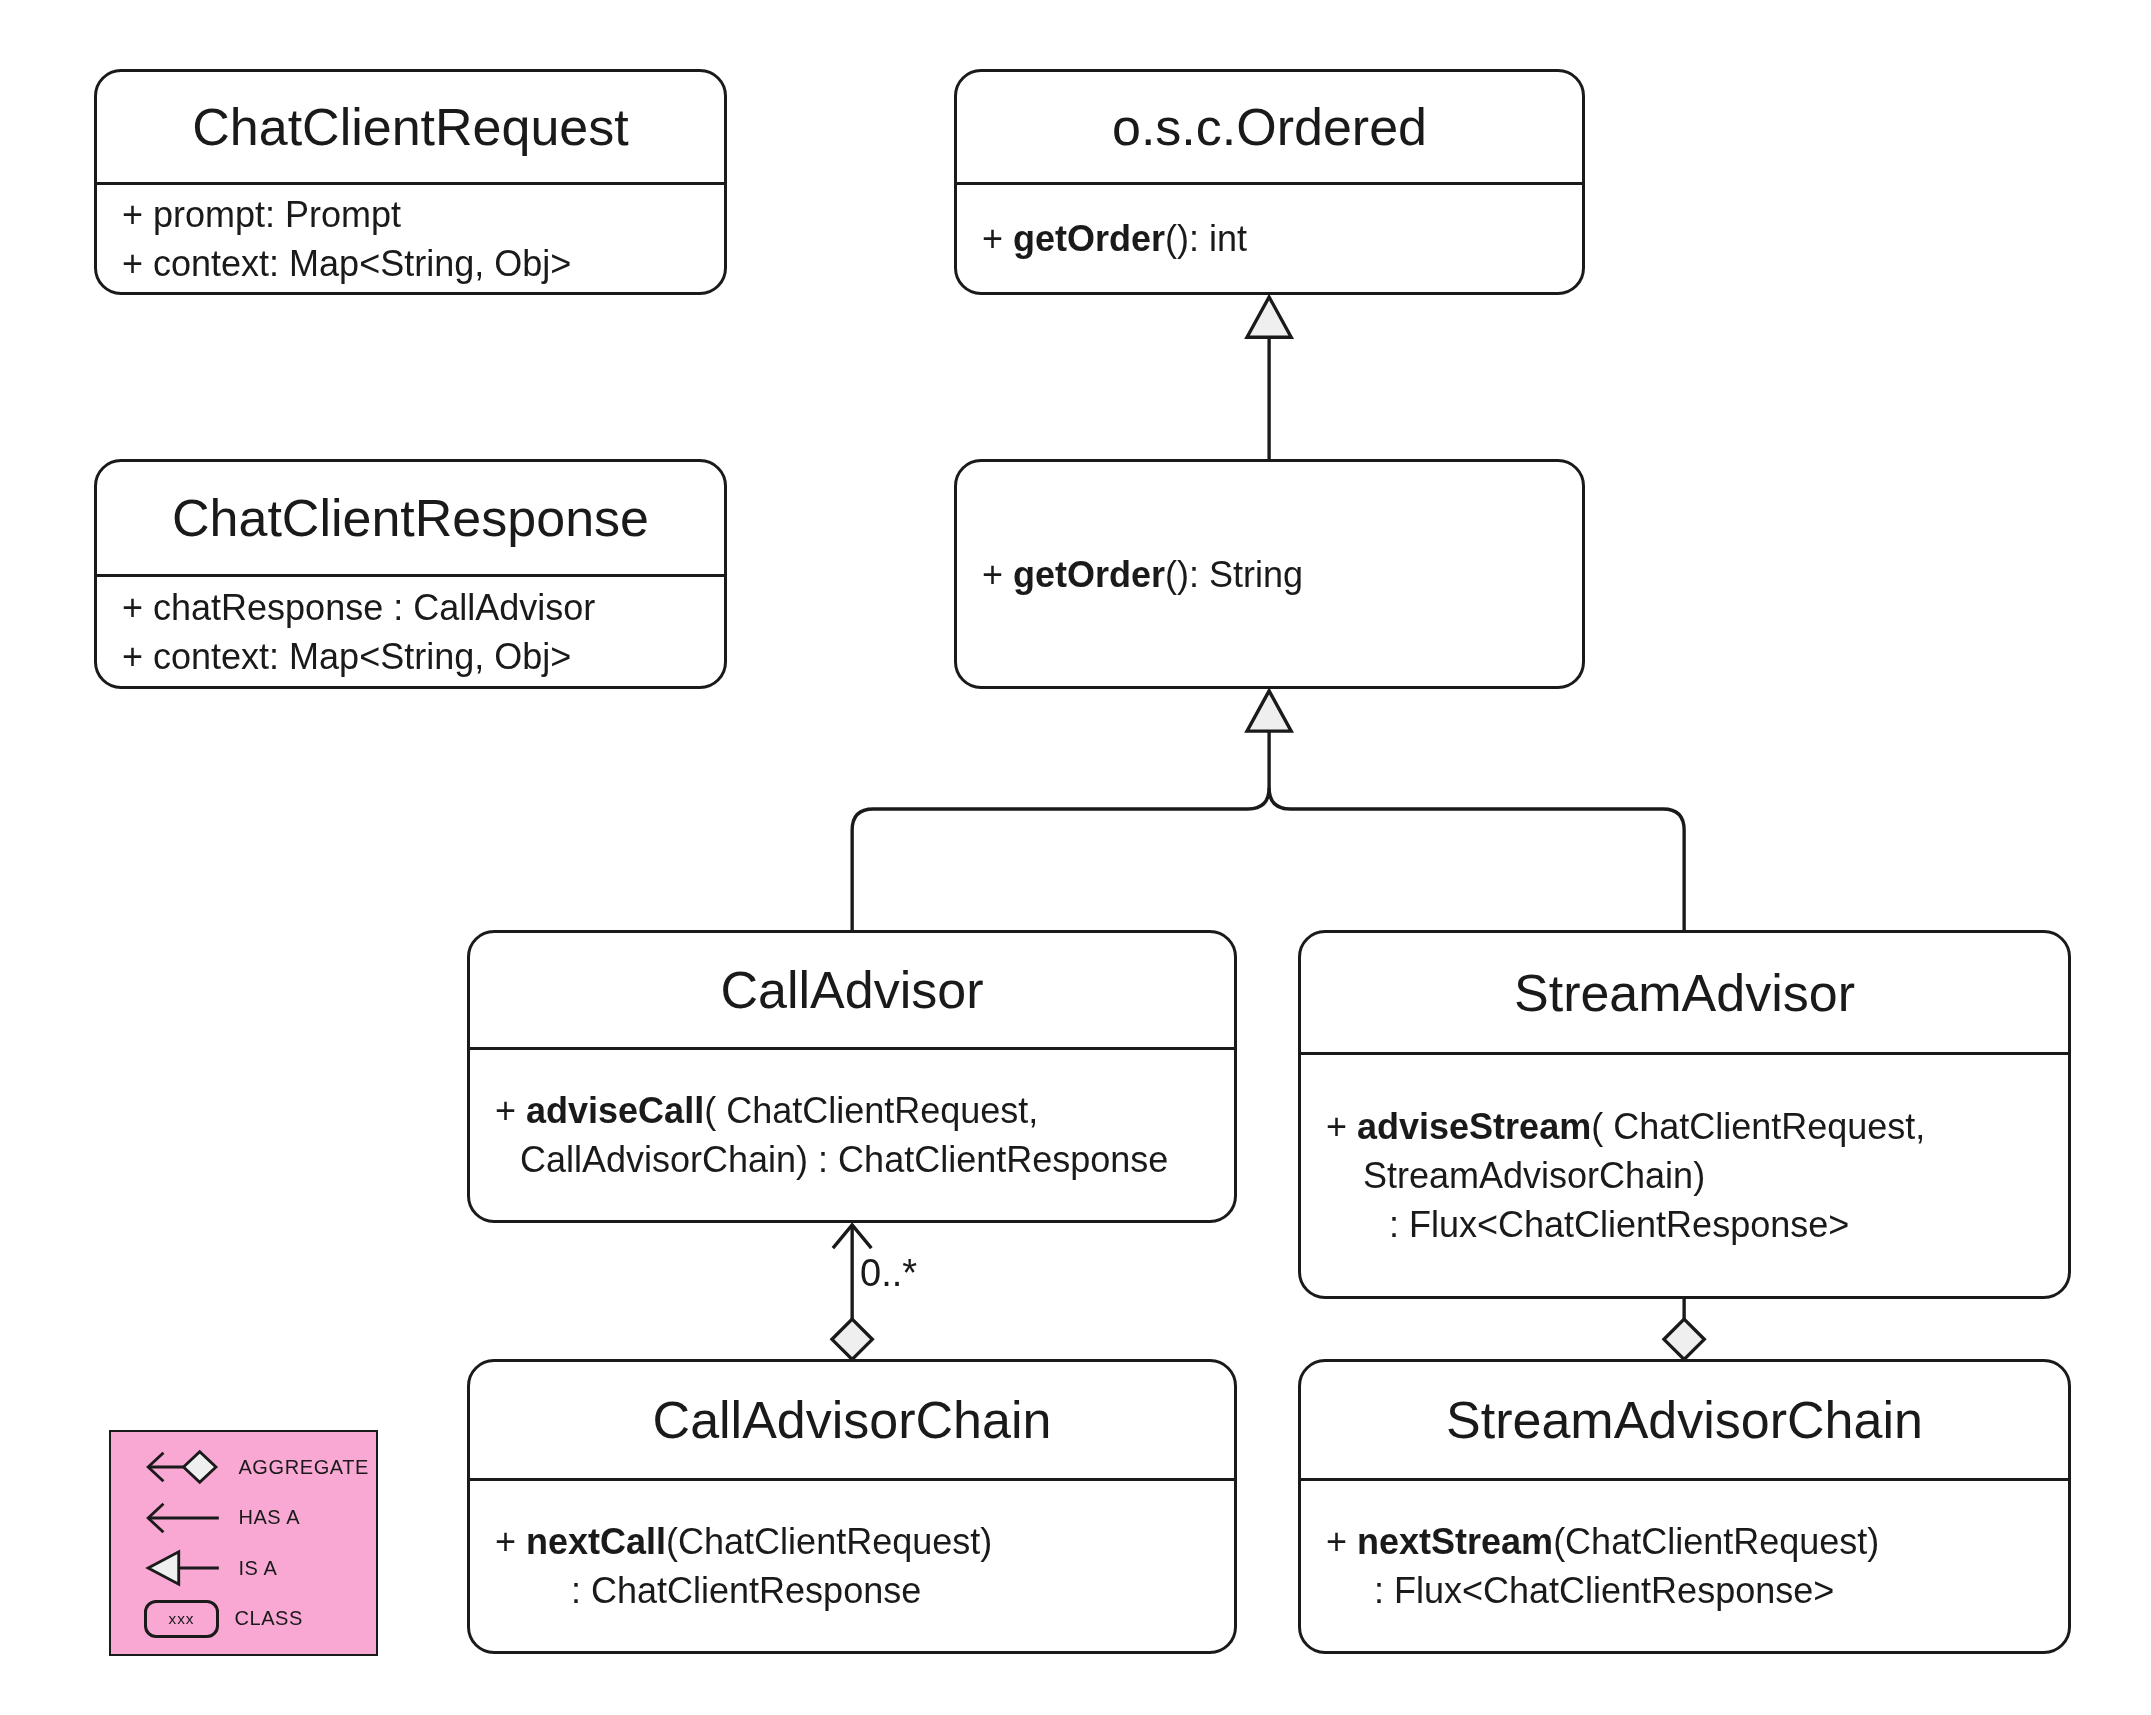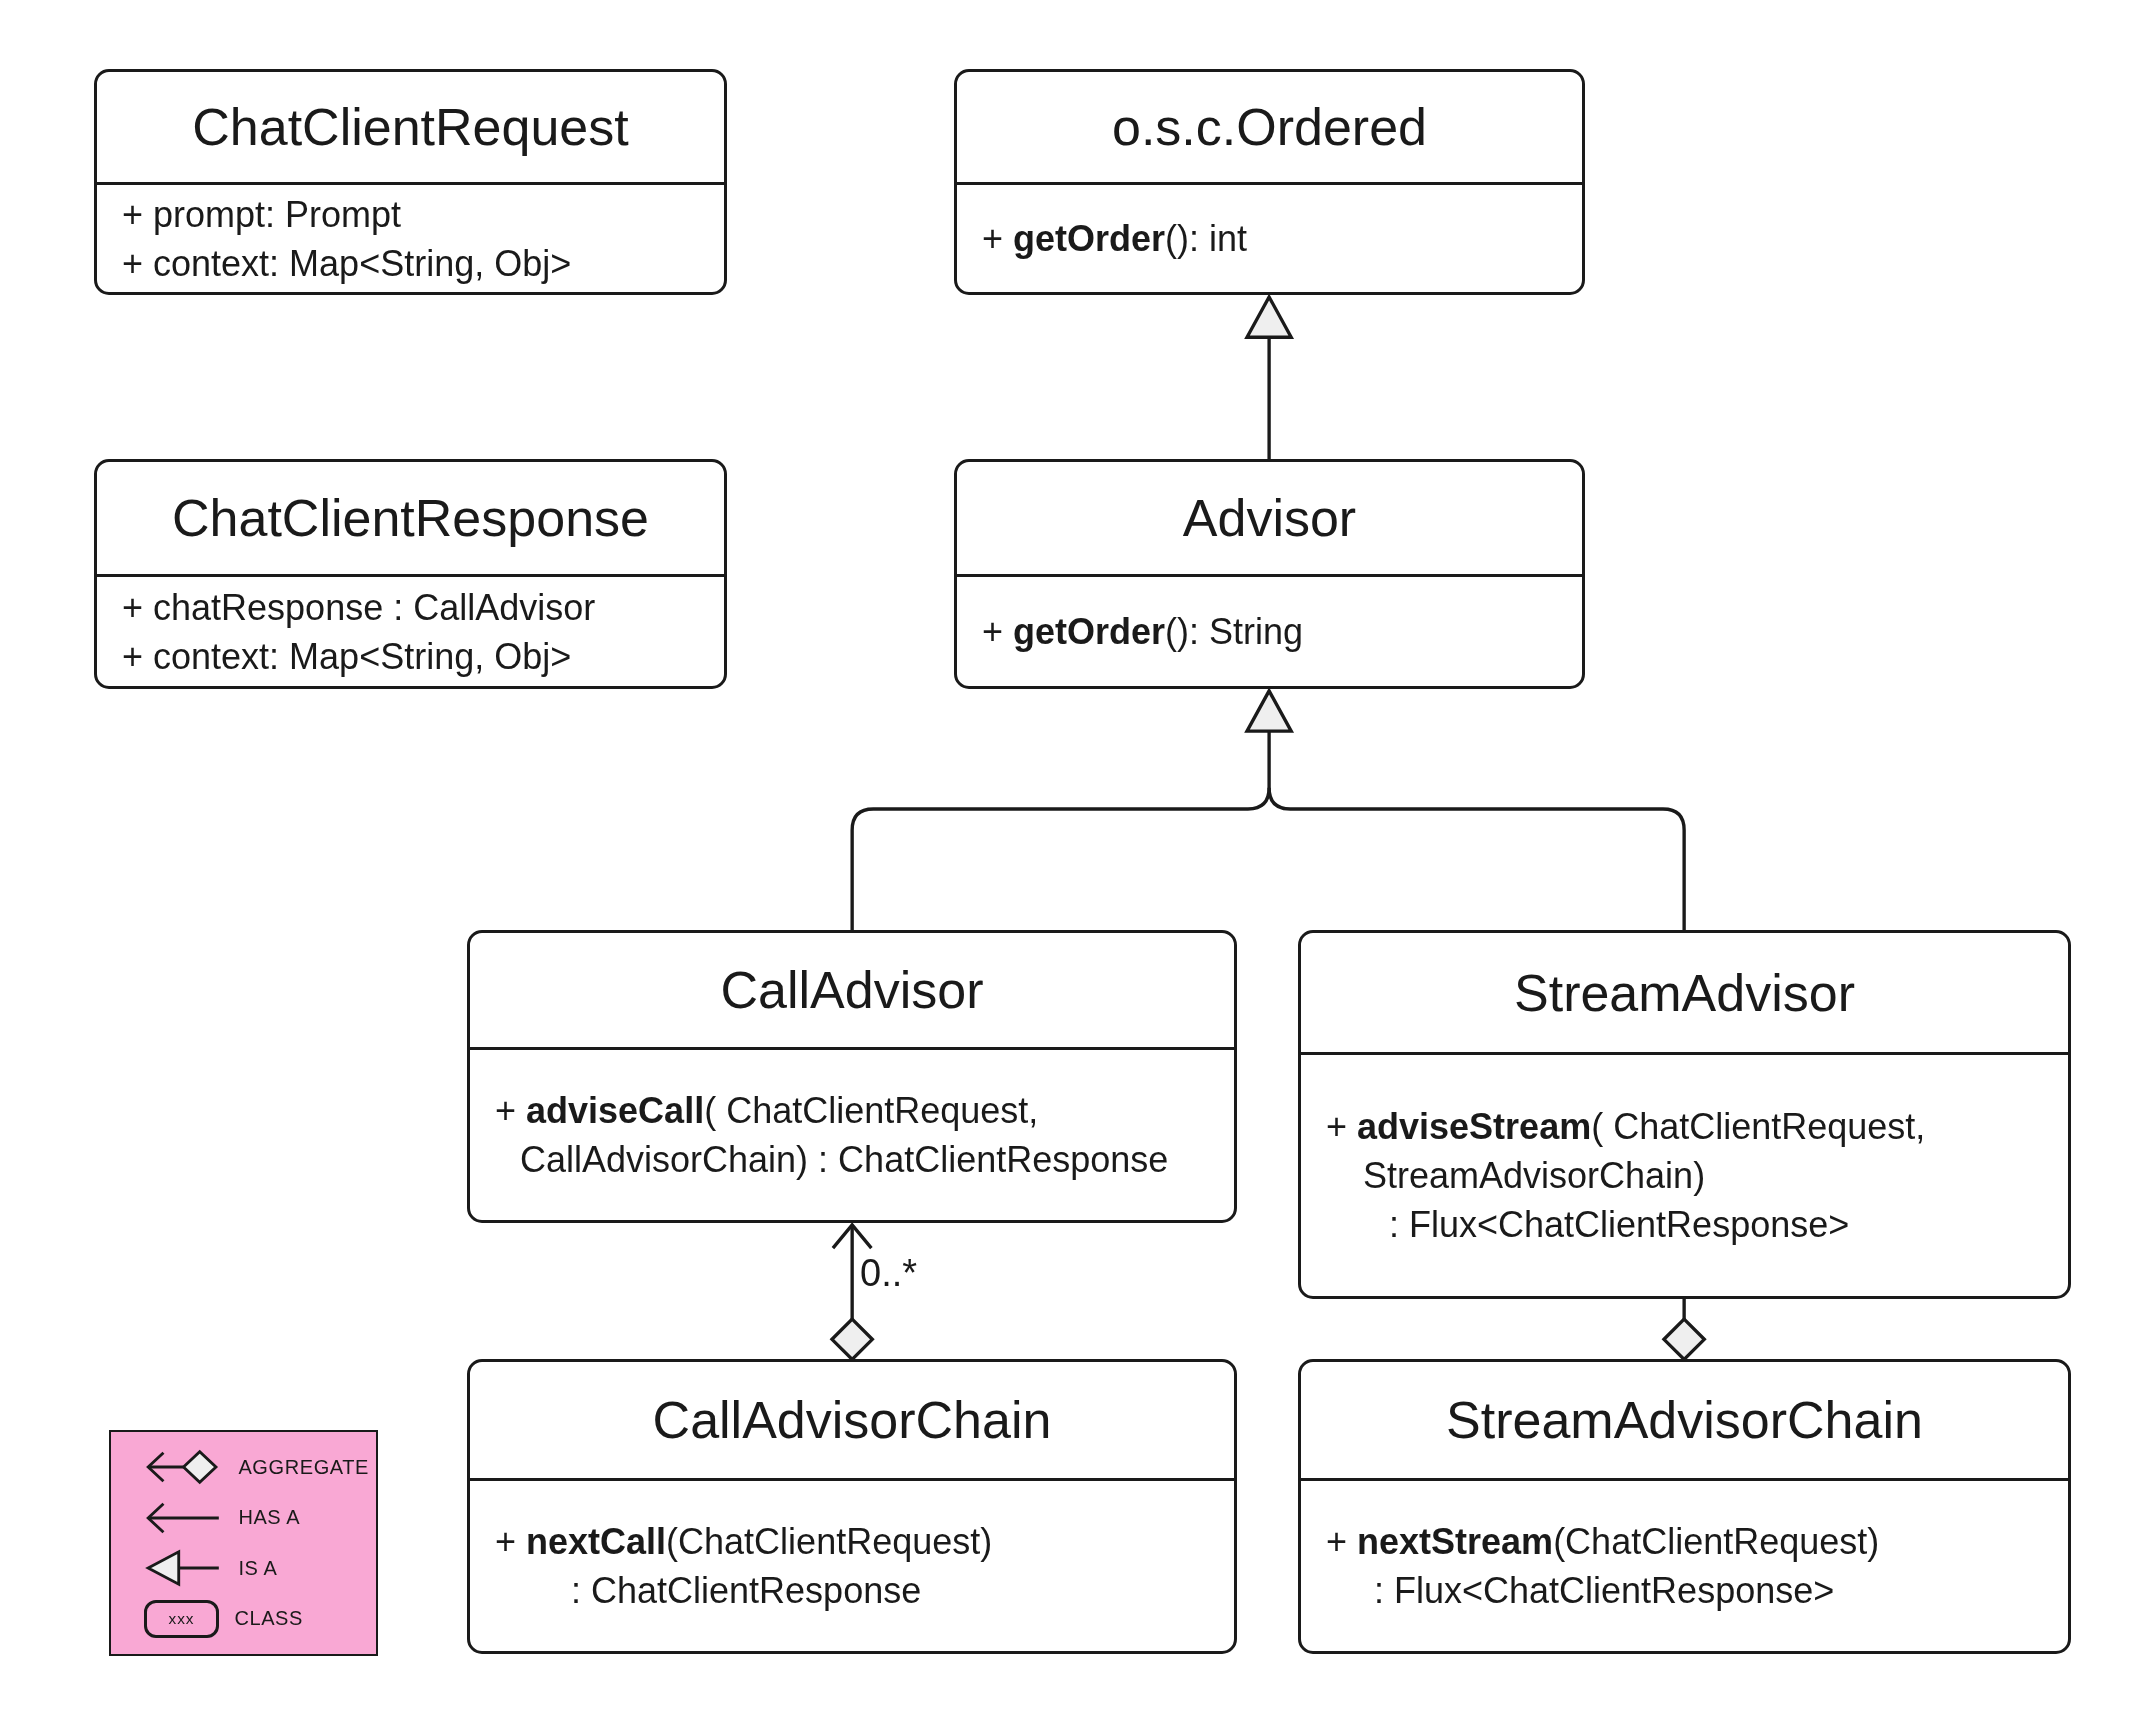--- a/index.html
+++ b/index.html
@@ -9,21 +9,21 @@
     background:#ffffff;
     font-family:"Liberation Sans","DejaVu Sans",sans-serif;
     color:#1a1a1a;
     overflow:hidden;
   }
   .wires{position:absolute;left:0;top:0;}
   .uml-class{
     position:absolute;
     background:#ffffff;
     border:3.8px solid #1a1a1a;
-    border-radius:15px;
+    border-radius:27px;
     box-sizing:border-box;
     display:flex;flex-direction:column;
   }
   .uml-title{
     flex:0 0 auto;
     display:flex;align-items:center;justify-content:center;
     border-bottom:3.8px solid #1a1a1a;
     font-size:52px;
     box-sizing:border-box;
     white-space:nowrap;
@@ -108,21 +108,20 @@
 
   <div class="uml-class" style="left:94px;top:459px;width:633px;height:230px">
     <div class="uml-title" style="height:115px">ChatClientResponse</div>
     <div class="uml-members">
       <div class="uml-line">+ chatResponse : CallAdvisor</div>
       <div class="uml-line">+ context: Map&lt;String, Obj&gt;</div>
     </div>
   </div>
 
   <div class="uml-class" style="left:954px;top:459px;width:631px;height:230px">
-    <div class="uml-title" style="height:115px">Advisor</div>
     <div class="uml-members">
       <div class="uml-line"><span>+ </span><b>getOrder</b><span>(): String</span></div>
     </div>
   </div>
 
   <div class="uml-class" style="left:467px;top:930px;width:770px;height:293px">
     <div class="uml-title" style="height:117px">CallAdvisor</div>
     <div class="uml-members">
       <div class="uml-line"><span>+ </span><b>adviseCall</b><span>( ChatClientRequest,</span></div>
       <div class="uml-line" style="margin-left:25px">CallAdvisorChain) : ChatClientResponse</div>

